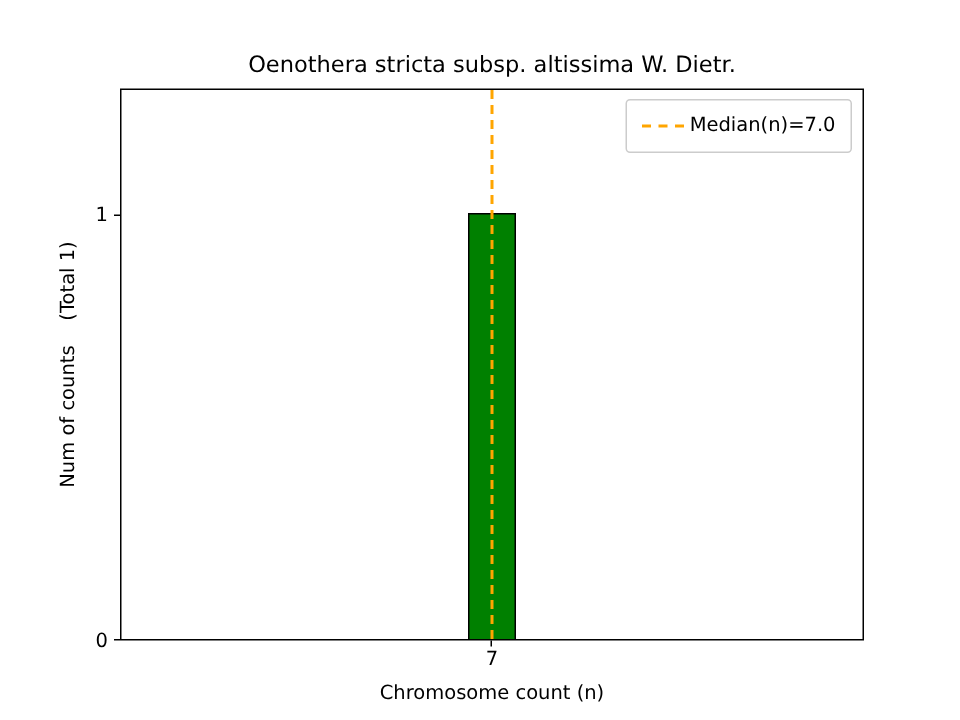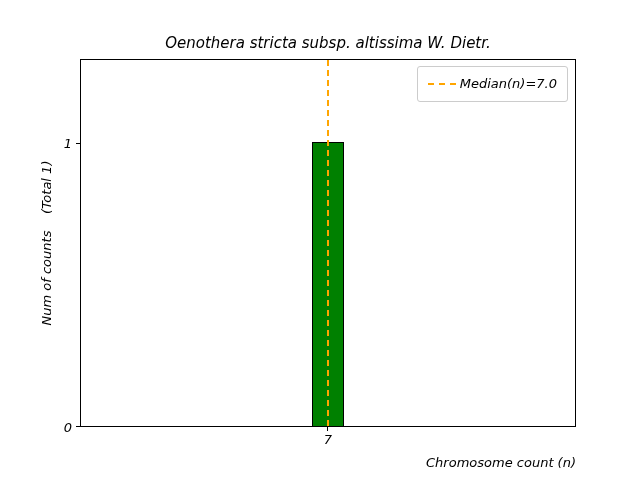--- a/index.html
+++ b/index.html
@@ -7,21 +7,20 @@
     padding: 0;
     background: #ffffff;
     font-family: "DejaVu Sans", "Liberation Sans", sans-serif;
   }
   .figure {
     position: relative;
     width: 640px;
     height: 480px;
     background: #ffffff;
     overflow: hidden;
-    font-style: italic;
   }
   .chart-title {
     position: absolute;
     left: 80px;
     top: 34px;
     width: 496px;
     text-align: center;
     font-size: 15px;
     color: #000000;
   }
@@ -98,21 +97,21 @@
   }
   .tick-y { width: 4px; height: 1px; left: 76px; }
   .tick-y-1 { top: 143px; }
   .tick-y-0 { top: 426px; }
   .tick-x { width: 1px; height: 4px; top: 427px; left: 327px; }
   .xaxis-label {
     position: absolute;
     left: 80px;
     top: 455px;
     width: 496px;
-    text-align: right;
+    text-align: center;
     font-size: 13px;
     color: #000000;
   }
   .yaxis-label {
     position: absolute;
     left: 46px;
     top: 243px;
     transform: translate(-50%, -50%) rotate(-90deg);
     font-size: 13px;
     color: #000000;

